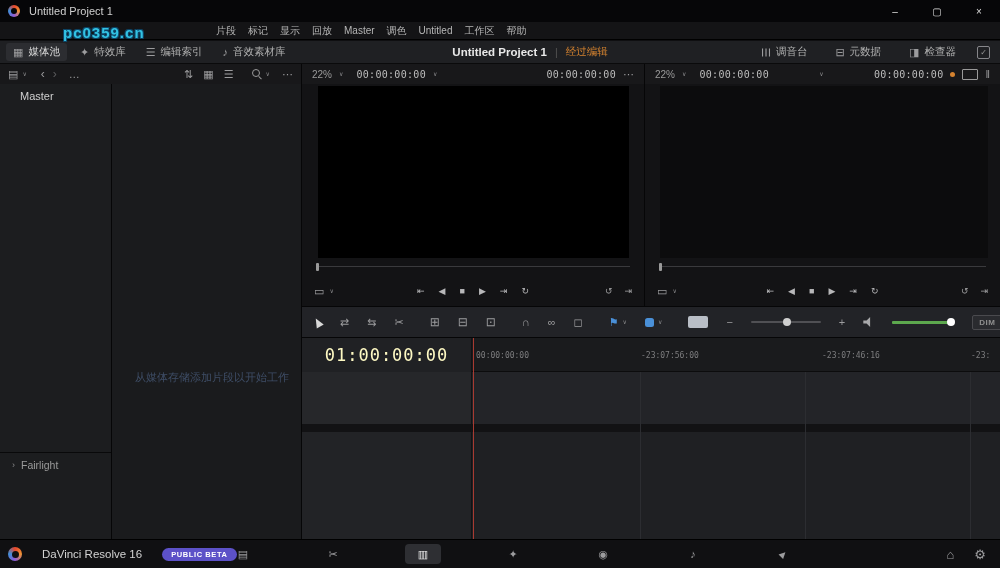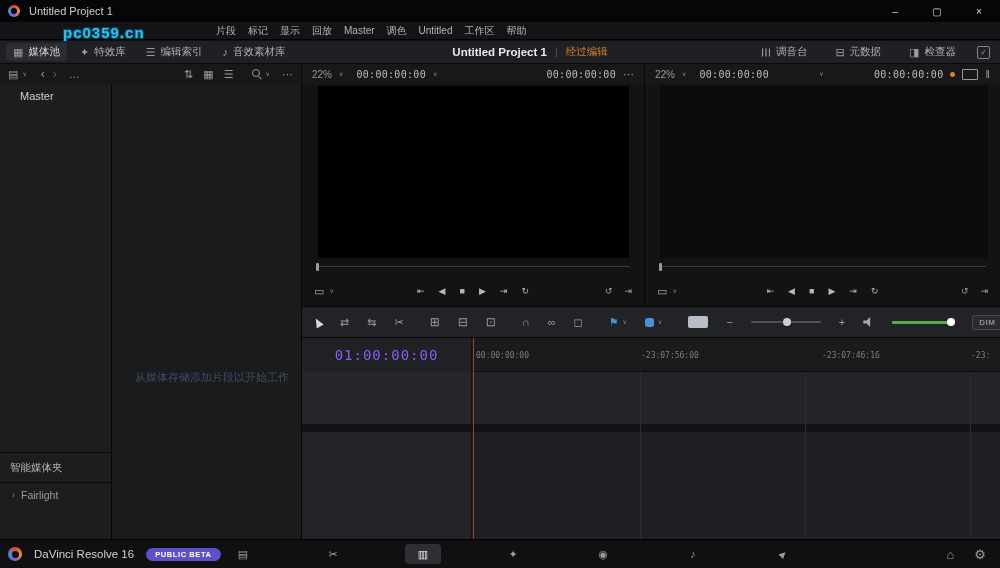--- a/index.html
+++ b/index.html
@@ -88,35 +88,35 @@
   .slider .thumb{position:absolute;top:-3px;left:32px;width:8px;height:8px;border-radius:50%;background:#cfcfcf;}
   .slider.green{width:62px;height:3px;background:#5da84e;}
   .slider.green .thumb{left:55px;top:-2.5px;background:#ffffff;}
   .speaker{width:11px;height:10px;background:#a8a8aa;clip-path:polygon(0 35%,30% 35%,62% 0,62% 100%,30% 65%,0 65%);}
   .dim-btn{font-size:8px;font-weight:bold;letter-spacing:.5px;padding:2px 6px;border:1px solid #4a4a4e;border-radius:2px;color:#8f8f8f;background:#2a2b2f;}
 
   
   .timeline{position:absolute;top:338px;left:302px;right:0;bottom:28px;background:#1b1c1e;}
   .tl-head{position:absolute;top:0;left:0;width:170px;height:34px;background:#202124;border-right:1px solid #121214;box-sizing:border-box;
            display:flex;align-items:center;justify-content:center;}
-  .big-tc{font-family:"DejaVu Sans Mono",monospace;font-size:14px;color:#8b5cf6;letter-spacing:1px;}
+  .big-tc{font-family:"DejaVu Sans Mono",monospace;font-size:17px;color:#fef9c3;letter-spacing:1px;}
   .ruler{position:absolute;top:0;left:170px;right:0;height:34px;background:#1a1b1d;border-bottom:1px solid #0c0c0d;box-sizing:border-box;overflow:hidden;}
   .rl{position:absolute;top:13px;font-size:8px;color:#7d7d7f;font-family:"DejaVu Sans Mono",monospace;white-space:nowrap;}
   .tracks{position:absolute;top:34px;left:0;right:0;bottom:0;}
   .head-v{position:absolute;top:0;left:0;width:170px;height:52px;background:#26272a;border-right:1px solid #121214;box-sizing:border-box;}
   .lane-v{position:absolute;top:0;left:170px;right:0;height:52px;background:#232428;}
   .band-gap{position:absolute;top:52px;left:0;right:0;height:8px;background:#121214;}
   .head-a{position:absolute;top:60px;left:0;width:170px;bottom:0;background:#222326;border-right:1px solid #121214;box-sizing:border-box;}
   .lane-a{position:absolute;top:60px;left:170px;right:0;bottom:0;background:#1f2023;}
   .grid{position:absolute;top:0;bottom:0;width:1px;background:#2c2d31;}
   .playhead{position:absolute;top:0;bottom:0;left:171px;width:1px;background:#a93a31;}
 
   
   .statusbar{position:absolute;left:0;right:0;bottom:0;height:28px;background:#101012;border-top:1px solid #000;display:flex;align-items:center;}
-  .sb-left{display:flex;align-items:center;gap:12px;padding-left:8px;z-index:2;}
+  .sb-left{display:flex;align-items:center;gap:20px;padding-left:8px;z-index:2;}
   .sb-logo{width:14px;height:14px;border-radius:50%;background:conic-gradient(#e8452c,#f09433,#8e5bd8,#3e8fd8,#e8452c);position:relative;}
   .sb-logo::after{content:"";position:absolute;inset:3.5px;border-radius:50%;background:#101012;}
   .sb-name{font-size:11.5px;color:#d2d2d2;white-space:nowrap;}
   .badge{background:#5c51c8;color:#fff;font-size:7.5px;font-weight:bold;letter-spacing:.6px;padding:2px 9px;border-radius:8px;white-space:nowrap;}
   .pages{position:absolute;left:0;right:0;display:flex;justify-content:center;gap:54px;transform:translateX(13px);}
   .page{width:36px;height:20px;display:flex;align-items:center;justify-content:center;font-size:12px;color:#7a7a7c;border-radius:4px;}
   .page.active{background:#2e2f33;color:#ececec;}
   .rot45{display:inline-block;transform:rotate(45deg);}
   .sb-right{margin-left:auto;display:flex;align-items:center;gap:20px;padding-right:14px;z-index:2;}
   .sb-right .i{font-size:13px;}
@@ -230,21 +230,20 @@
       <span class="tc">00:00:00:00</span>
       <span class="dot-orange"></span>
       <span class="disp-rect"></span>
       <span class="i">‖</span>
     </div>
   </div>
 
   <div class="bins">
     <div class="master-row">Master</div>
     <div class="bins-bottom">
-      <div class="smart-row">智能媒体夹</div>
       <div class="kw-row">
         <span class="kw-chev">›</span>
         <span>Fairlight</span>
       </div>
     </div>
   </div>
 
   <div class="mediapool">
     <div class="empty-sub">从媒体存储添加片段以开始工作</div>
   </div>

